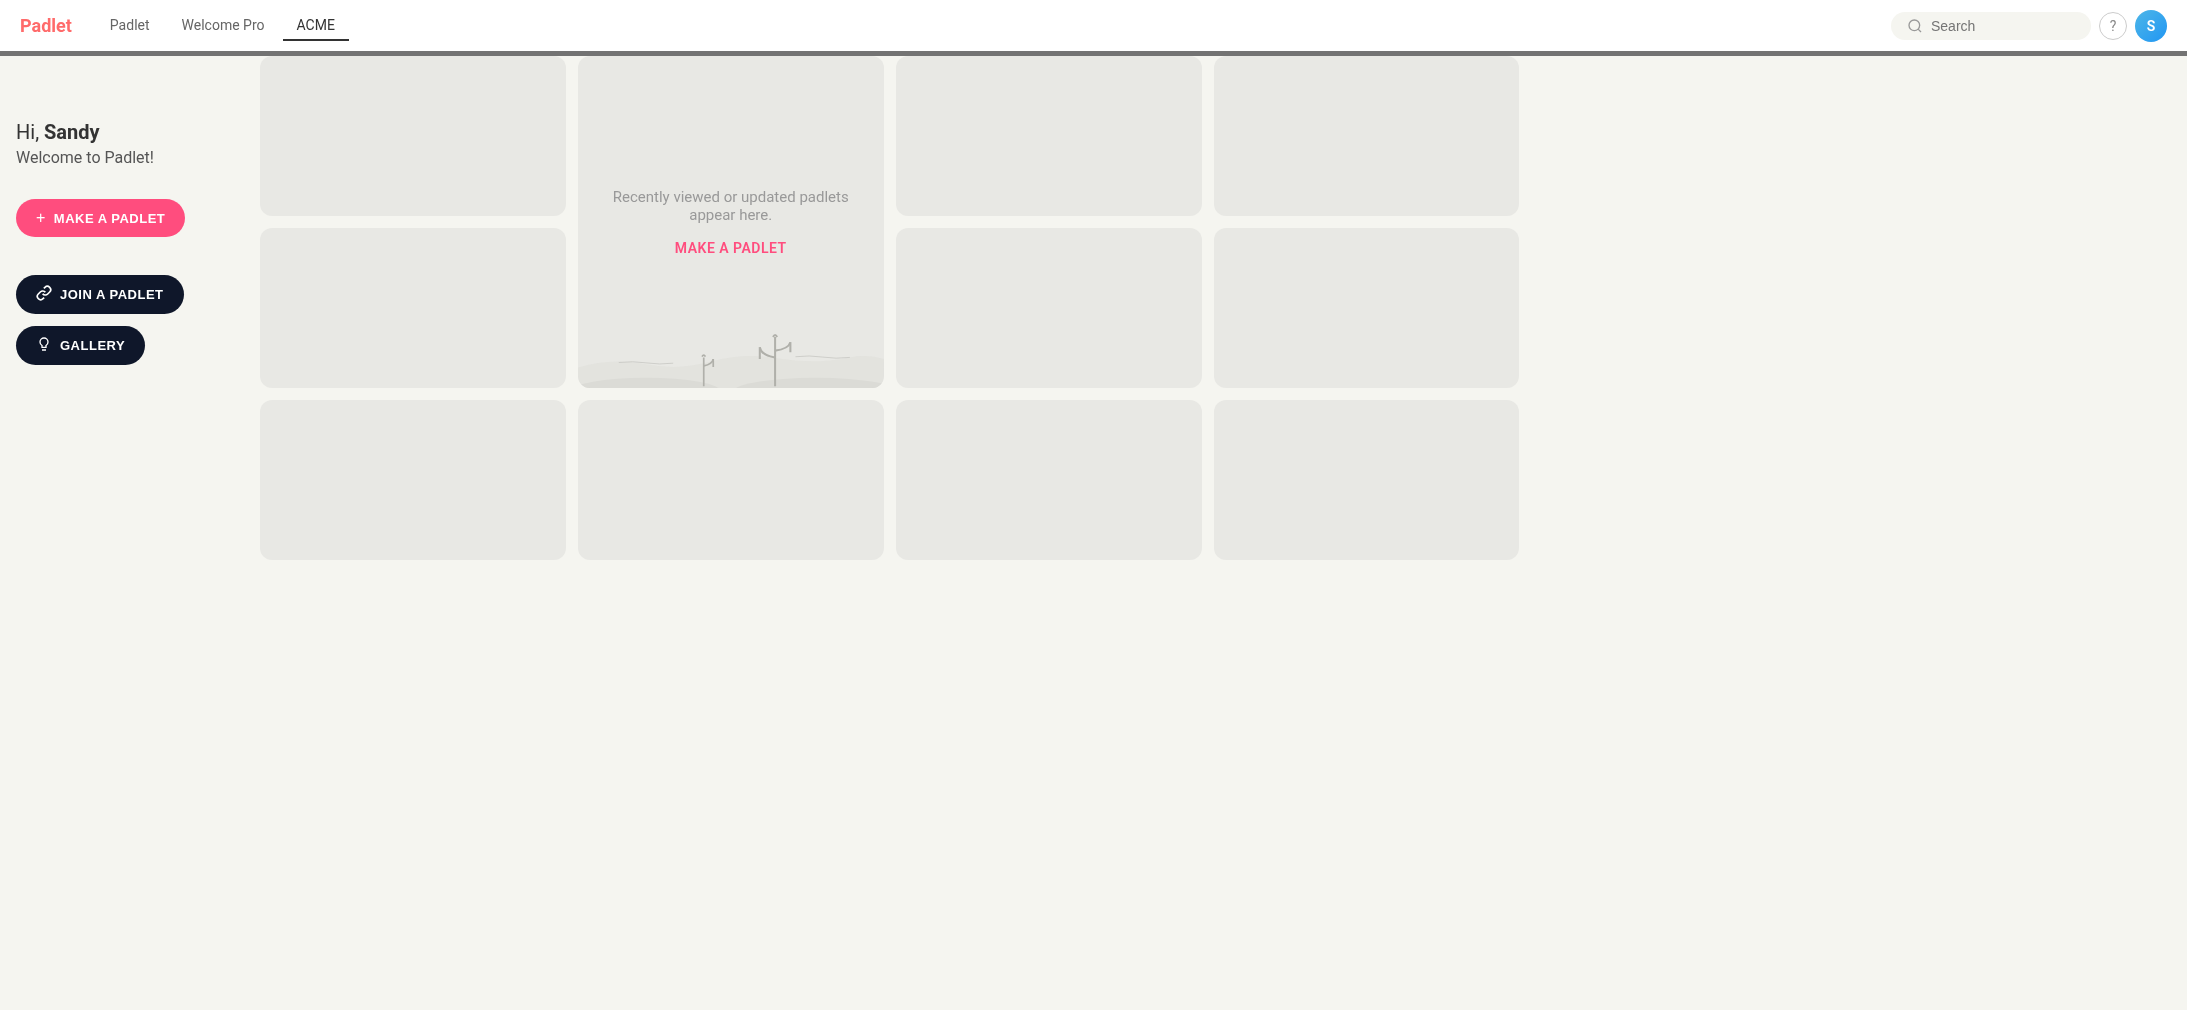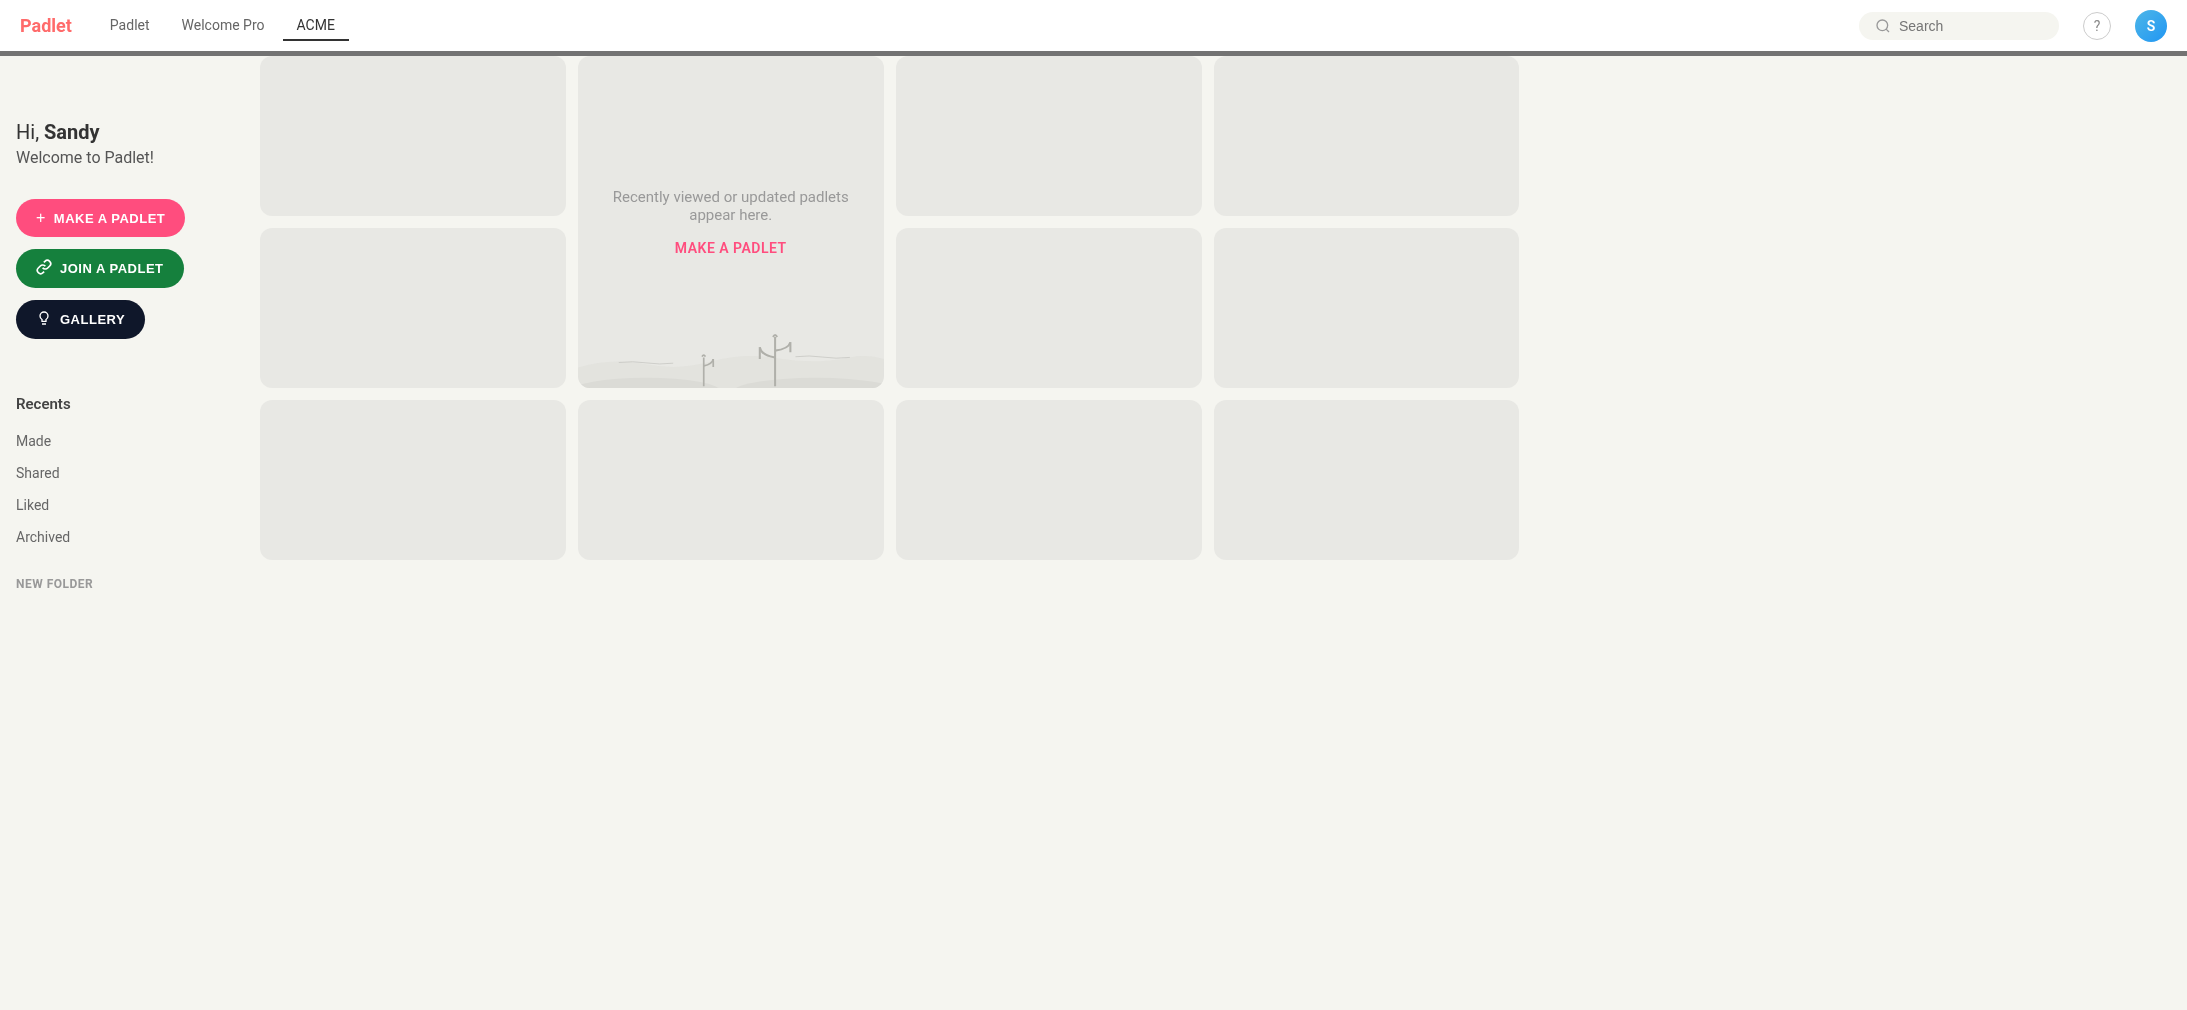--- a/index.html
+++ b/index.html
@@ -43,21 +43,21 @@
     }
     .nav-tab.active {
       color: #333;
       font-weight: 400;
       border-bottom: 2px solid #333;
       border-radius: 0;
     }
     .nav-right {
       display: flex;
       align-items: center;
-      gap: 24px;
+      gap: 8px;
     }
     .search-bar {
       display: flex;
       align-items: center;
       gap: 8px;
       background: #f5f5f0;
       border-radius: 20px;
       padding: 6px 16px;
       min-width: 200px;
       cursor: text;
@@ -142,22 +142,23 @@
       cursor: pointer;
       border: none;
       text-transform: uppercase;
       letter-spacing: 0.5px;
     }
     .btn-pink {
       background: #ff4d7e;
       color: #fff;
     }
     .btn-orange {
-      background: #15803d;
+      background: #0f172a;
       color: #fff;
+      margin-top: 26px;
     }
     .btn-green {
       background: #0f172a;
       color: #fff;
     }
 
     
     .sidebar-section-title {
       font-size: 15px;
       font-weight: 600;
@@ -276,36 +277,20 @@
           <span>
             <svg width="16" height="16" viewBox="0 0 24 24" fill="none" stroke="white" stroke-width="2">
               <path d="M9 21h6M12 3a6 6 0 0 1 6 6c0 2.22-1.21 4.16-3 5.2V17H9v-2.8A6.002 6.002 0 0 1 6 9a6 6 0 0 1 6-6z"></path>
             </svg>
           </span>
           <span>GALLERY</span>
         </button>
       </div>
     </div>
 
-    <div style="margin-top: 32px;">
-      <div class="sidebar-section-title">Recents</div>
-      <div class="sidebar-item">
-        <span>Made</span>
-      </div>
-      <div class="sidebar-item">
-        <span>Shared</span>
-      </div>
-      <div class="sidebar-item">
-        <span>Liked</span>
-      </div>
-      <div class="sidebar-item">
-        <span>Archived</span>
-      </div>
-      <div class="sidebar-new-folder">NEW FOLDER</div>
-    </div>
   </div>
 
   <div class="content-area">
     <div class="grid-container">
 
       <div class="padlet-card cell-1"></div>
 
       <div class="cell-2" style="background:#e8e8e4; border-radius:12px; display:flex; flex-direction:column; align-items:center; justify-content:center; position:relative; overflow:hidden; min-height:320px; padding:24px; text-align:center;">
         <div style="z-index:2; position:relative;">
           <div class="empty-message">Recently viewed or updated padlets appear here.</div>

